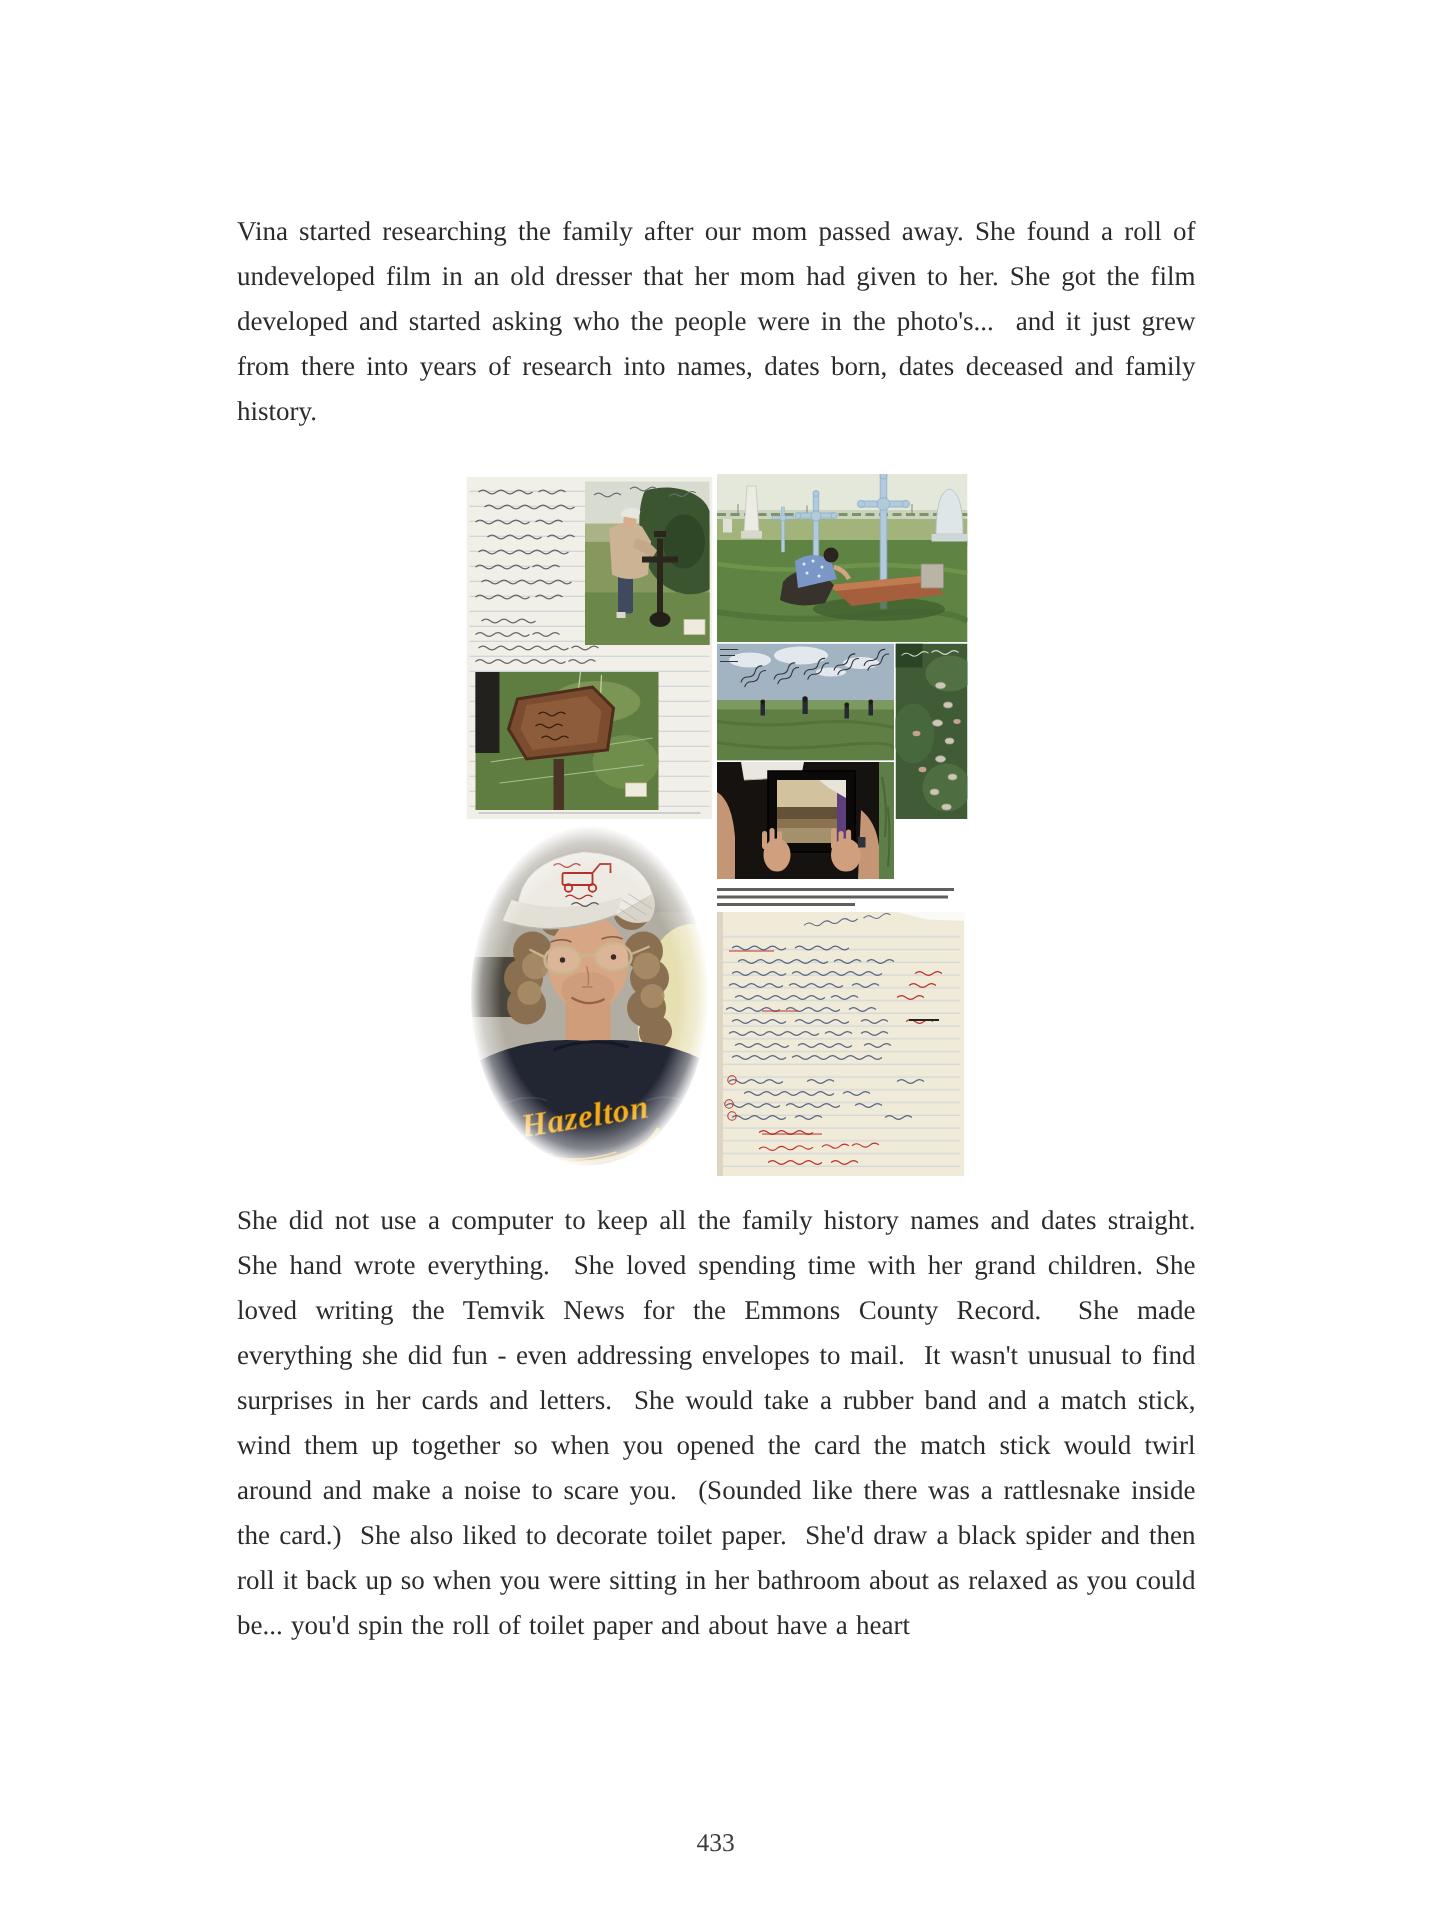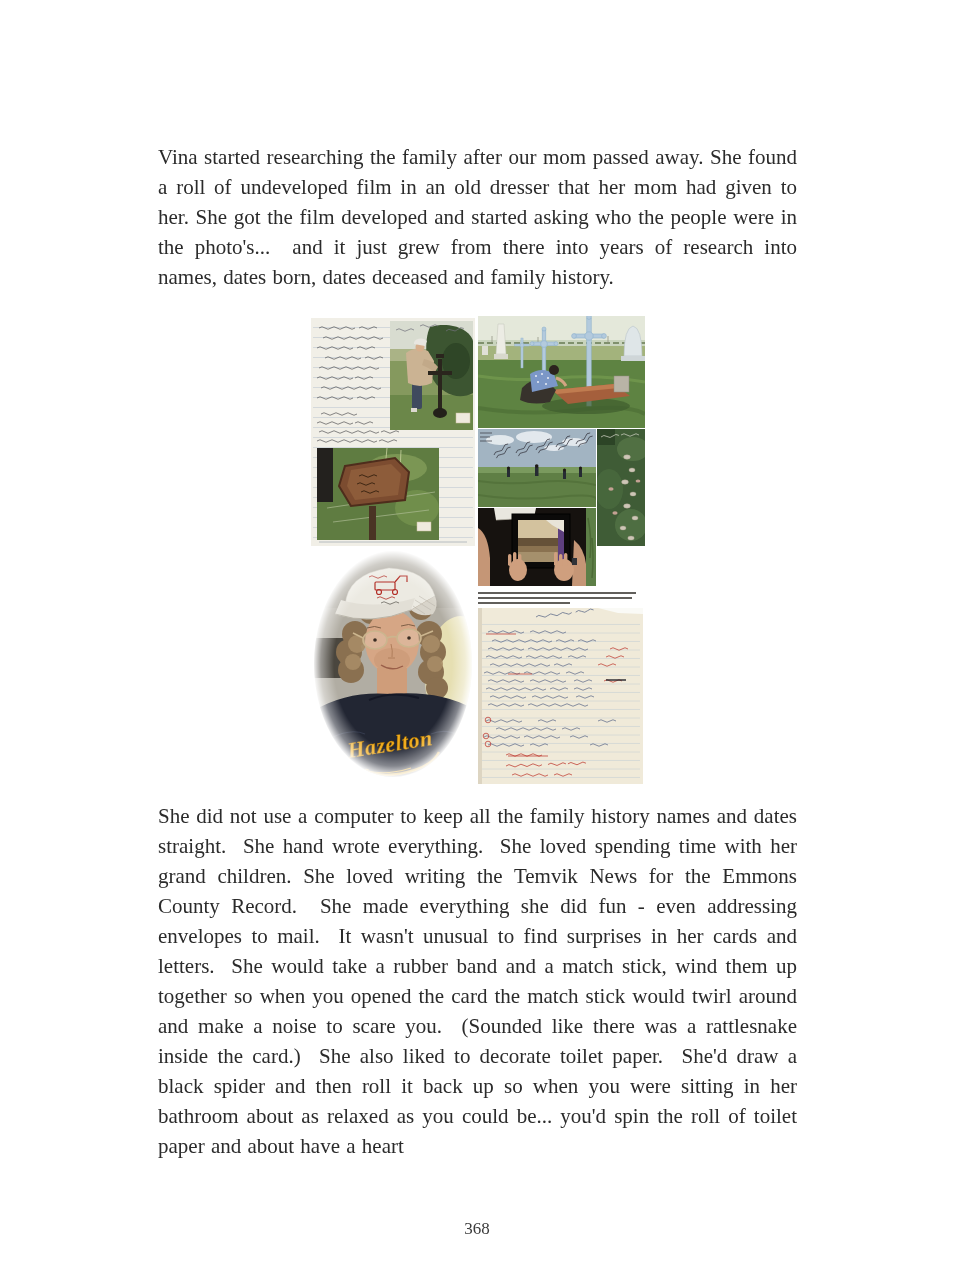--- a/index.html
+++ b/index.html
@@ -1,18 +1,18 @@
 <!DOCTYPE html>
 <html><head>
 <meta charset="utf-8">
 <style>
   html,body{margin:0;padding:0;}
   body{width:954px;height:1276px;position:relative;background:#ffffff;overflow:hidden;
        font-family:"Liberation Serif", serif;}
-  .para{position:absolute;left:158px;width:639px;font-size:21px;line-height:30px;
+  .para{position:absolute;left:158px;width:639px;font-size:18px;line-height:30px;
         color:#2b2b2b;text-align:justify;text-align-last:left;white-space:pre-wrap;
         word-spacing:1px;}
   #para1{top:121px;}
   #para2{top:780px;}
   .collage{position:absolute;left:311px;top:316px;width:334px;height:470px;}
   .panel{position:absolute;display:block;}
   #scrapbook{left:0;top:2px;}
   #portrait{left:0;top:232px;}
   #cemetery{left:167px;top:0;}
   #field{left:167px;top:113px;}
@@ -445,13 +445,13 @@
         </g>
       <use href="#sqM" x="34" y="167"></use>
         <use href="#sqS" x="76" y="167"></use>
     </g>
     <path d="M128 72 h20" stroke="#23232a" stroke-width="1.4"></path>
   </svg>
 </div>
 
 <p class="para" id="para2">She did not use a computer to keep all the family history names and dates straight.  She hand wrote everything.  She loved spending time with her grand children. She loved writing the Temvik News for the Emmons County Record.  She made everything she did fun - even addressing envelopes to mail.  It wasn't unusual to find surprises in her cards and letters.  She would take a rubber band and a match stick, wind them up together so when you opened the card the match stick would twirl around and make a noise to scare you.  (Sounded like there was a rattlesnake inside the card.)  She also liked to decorate toilet paper.  She'd draw a black spider and then roll it back up so when you were sitting in her bathroom about as relaxed as you could be... you'd spin the roll of toilet paper and about have a heart</p>
 
-<div class="pagenum">368</div>
+<div class="pagenum">433</div>
 
 </body></html>

